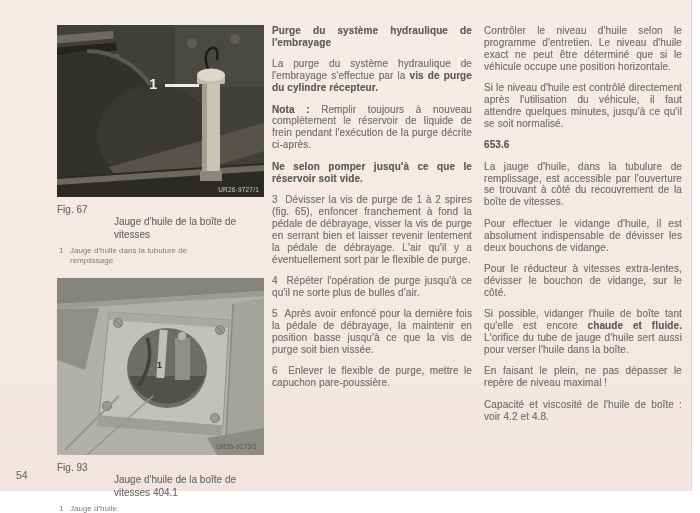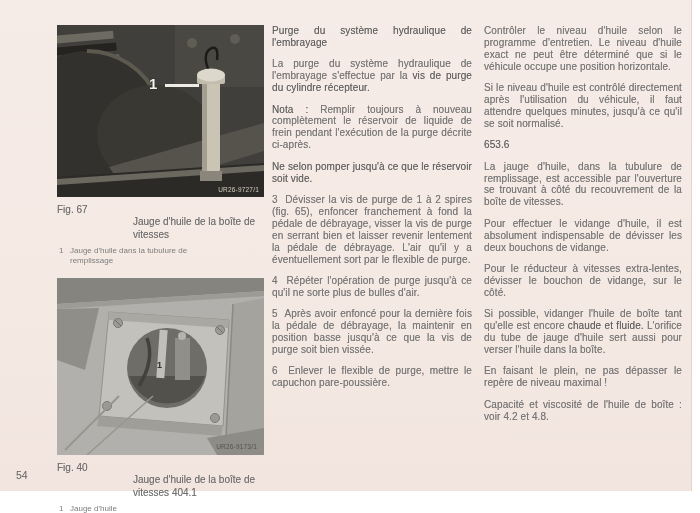--- a/index.html
+++ b/index.html
@@ -9,34 +9,34 @@
         background:linear-gradient(180deg,#f6ece7 0%,#f4e8e2 70%,#f2e5df 100%);
         border-right:1px solid #e3d6d0;}
   
   .col{position:absolute;top:25px;color:#767676;font-size:10px;line-height:11.9px;
        text-align:justify;letter-spacing:.1px;text-shadow:0 0 .3px rgba(100,100,100,.55);}
   .col-mid{left:272px;width:200px;}
   .col-right{left:484px;width:198px;}
   .col p{margin:0 0 9.5px 0;}
   .col p.h{font-weight:700;color:#585858;margin-bottom:9.5px;}
   .col p.h2{font-weight:700;color:#585858;margin-top:5px;margin-bottom:9.5px;}
-  .b{font-weight:400;color:#5e5e5e;margin-top:27px;}
+  .b{font-weight:700;color:#5e5e5e;margin-top:27px;}
   
   .col-left{position:absolute;left:57px;top:25px;width:207px;}
   .photo{position:relative;width:207px;overflow:hidden;}
   .photo svg{display:block;}
   .callout-light{position:absolute;color:#f4f2ec;font-weight:700;font-size:15px;
                  text-shadow:0 0 1px #000;}
   .callout-line{position:absolute;background:#efece3;height:2.5px;}
   .callout-dark{position:absolute;color:#33322e;font-weight:700;font-size:9px;}
   .photo-ref{position:absolute;font-size:6.5px;letter-spacing:.2px;}
   .ref-light{color:#d3cebf;right:5px;bottom:4px;}
   .ref-dark{color:#55534e;right:7px;bottom:5px;}
   .figcap{display:flex;font-size:10px;line-height:12.5px;color:#6f6f6f;margin-top:7px;
-          text-shadow:0 0 .3px rgba(100,100,100,.5);gap:19px;}
+          text-shadow:0 0 .3px rgba(100,100,100,.5);}
   .figlabel{flex:none;width:44px;}
   .figtext{flex:1;padding-left:13px;margin-top:12px;}
   .figlegend{display:flex;font-size:8px;line-height:9.5px;color:#7d7d7d;margin-top:5px;padding-left:2px;}
   .legnum{flex:none;width:11px;text-align:left;}
   .legtext{max-width:150px;}
   .gap-between-figs{height:13px;}
   
   .page-number{position:absolute;left:16px;top:469px;font-size:10.5px;font-weight:400;color:#616161;}
   .footer{position:absolute;left:0;top:491px;width:700px;height:22px;background:#ffffff;margin-top:26px;}
   .footer-text{position:absolute;left:7px;top:4px;font-size:11.5px;color:#121212;letter-spacing:.1px;}
@@ -118,21 +118,21 @@
           <circle cx="125" cy="58" r="4" fill="#b5b3ae"></circle>
           <path d="M8 172 L62 118" stroke="#98968f" stroke-width="2"></path>
           <path d="M30 177 L96 118" stroke="#98968f" stroke-width="1.5"></path>
           <polygon points="150,160 207,150 207,177 160,177" fill="#8e8c86"></polygon>
         </svg>
         <span class="callout-dark" style="left:100px;top:82px;">1</span>
         <span class="photo-ref ref-dark">UR26-9173/1</span>
       </div>
 
       <div class="figcap">
-        <span class="figlabel">Fig. 40</span>
+        <span class="figlabel">Fig. 93</span>
         <span class="figtext">Jauge d'huile de la boîte de vitesses 404.1</span>
       </div>
       <div class="figlegend">
         <span class="legnum">1</span>
         <span class="legtext">Jauge d'huile</span>
       </div>
     </div>
 
     <div class="col col-mid">
       <p class="h"><span class="b">Purge du système hydraulique de l'embrayage</span></p>

